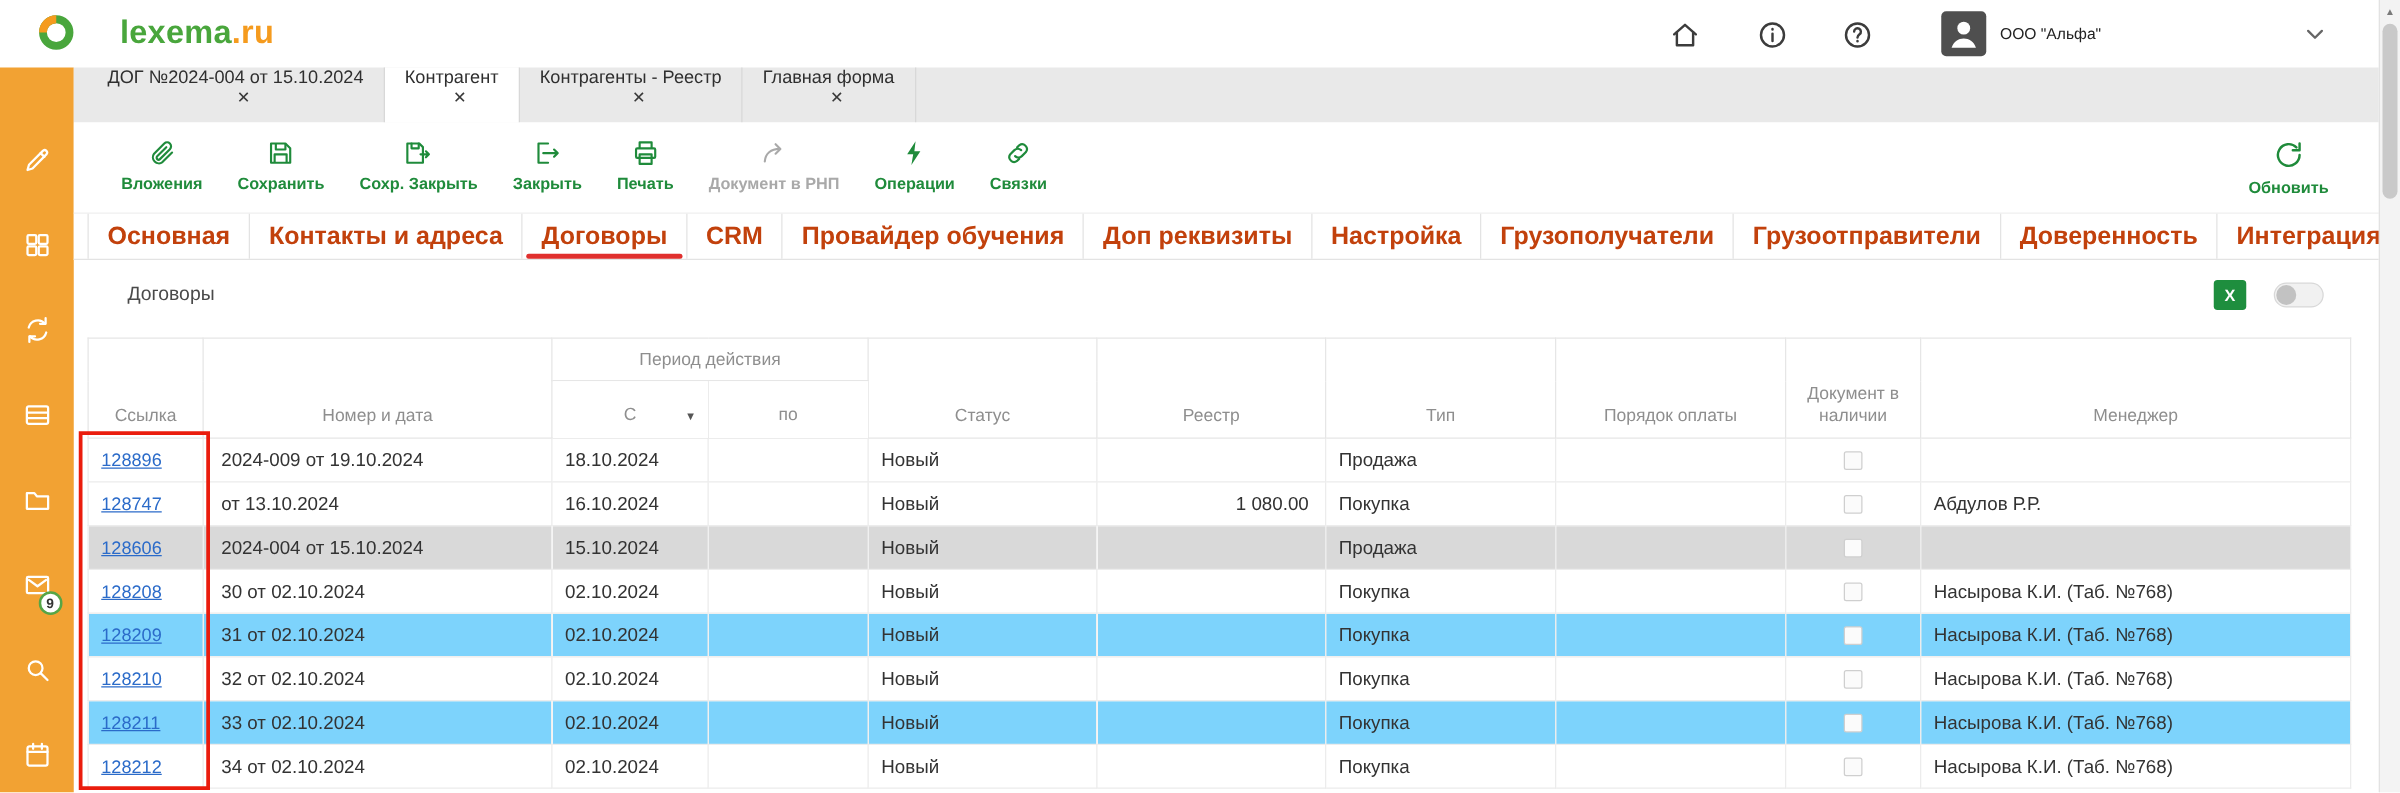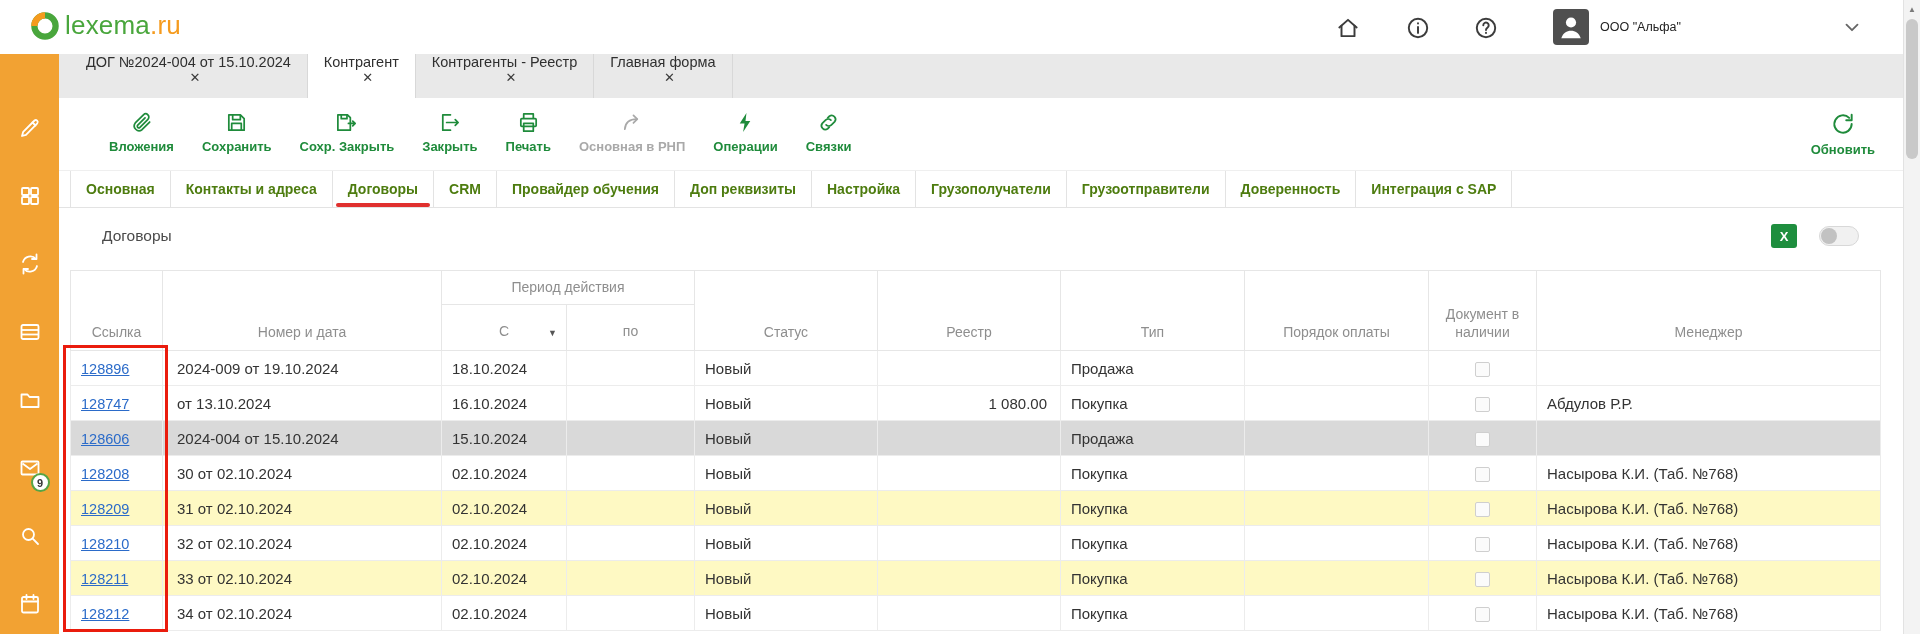--- a/index.html
+++ b/index.html
@@ -7,21 +7,21 @@
   body {
     position: relative;
     font-family: "Liberation Sans", "DejaVu Sans", sans-serif;
     background: #fff; color: #333; overflow: hidden;
   }
   button { font-family: inherit; }
 
   
   .topbar { position: absolute; left: 0; top: 0; width: 1903px; height: 54px; background: #fff; }
   .logo { position: absolute; left: 30px; top: 10px; display: flex; align-items: center; gap: 5px; cursor: pointer; }
-  .logo-text { font-size: 26px; font-weight: 400; letter-spacing: .2px; }
+  .logo-text { font-size: 26px; font-weight: 700; letter-spacing: .2px; margin-left: 31px; }
   .lx-green { color: #49a63c; } .lx-orange { color: #f59b1e; }
   .tb-ic { position: absolute; top: 15px; width: 26px; height: 26px; background: none; border: none; color: #3c3c3c; cursor: pointer; padding: 0; }
   .tb-ic svg { width: 100%; height: 100%; }
   .ic-home { left: 1335px; } .ic-info { left: 1405px; } .ic-help { left: 1473px; }
   .avatar { position: absolute; left: 1553px; top: 9px; width: 36px; height: 36px; background: #4f4f4f; border-radius: 4px; cursor: pointer; }
   .avatar svg { width: 100%; height: 100%; }
   .company { position: absolute; left: 1600px; top: 0; height: 54px; display: flex; align-items: center; font-size: 12.5px; color: #222; cursor: pointer; }
   .acct-chevron { position: absolute; left: 1841px; top: 16px; width: 22px; height: 22px; color: #666; background: none; border: none; cursor: pointer; padding: 0; }
 
   
@@ -35,34 +35,34 @@
 
   
   .tabstrip { position: absolute; left: 59px; top: 54px; width: 1844px; height: 44px; background: #e9e9e9;
     display: flex; align-items: stretch; padding-left: 11px; }
   .tab { display: flex; align-items: center; padding: 0 16px; font-size: 14.5px; color: #2f2f2f;
     border-right: 1px solid #d8d8d8; cursor: pointer; white-space: nowrap; flex-direction: column; }
   .tab.active { background: #fff; }
   .tab-x { margin-left: 13px; font-size: 13px; font-weight: 700; color: #3a3a3a; cursor: pointer; }
 
   
-  .toolbar { position: absolute; left: 71px; top: 98px; width: 1844px; height: 72px; background: #fff;
+  .toolbar { position: absolute; left: 59px; top: 98px; width: 1844px; height: 72px; background: #fff;
     display: flex; align-items: flex-start; padding: 11px 28px 0 28px; gap: 8px; }
   .tbtn { display: flex; flex-direction: column; align-items: center; gap: 5px; background: none; border: none;
     color: #1f8b3b; cursor: pointer; padding: 2px 10px; }
   .tbtn svg { width: 23px; height: 23px; }
   .tlabel { font-size: 13px; font-weight: 700; color: #1f8b3b; white-space: nowrap; }
   .tbtn.disabled, .tbtn.disabled .tlabel { color: #a9a9a9; cursor: default; }
   .tbtn.refresh { position: absolute; right: 30px; top: 11px; }
   .tbtn.refresh svg { width: 26px; height: 26px; }
 
   
   .subtabs { position: absolute; left: 59px; top: 170px; width: 1844px; height: 38px; background: #fff;
     display: flex; align-items: stretch; padding-left: 11px; border-top: 1px solid #efefef; border-bottom: 1px solid #e3e3e3; }
-  .subtab { display: flex; align-items: center; padding: 0 15px; font-size: 14px; font-weight: 700; color: #4d7c0f;
+  .subtab { display: flex; align-items: center; padding: 0 15px; font-size: 20px; font-weight: 700; color: #c2410c;
     border-right: 1px solid #e3e3e3; cursor: pointer; position: relative; white-space: nowrap; }
   .subtab:first-child { border-left: 1px solid #e3e3e3; }
   .subtab.active::after { content: ""; position: absolute; left: 3px; right: 3px; bottom: 0; height: 4px;
     background: #e0302e; border-radius: 2px; }
 
   
   .section-head { position: absolute; left: 59px; top: 208px; width: 1844px; height: 56px; display: flex; align-items: center; }
   .section-title { margin-left: 43px; font-size: 15.5px; color: #4a4a4a; }
   .section-controls { position: absolute; right: 44px; display: flex; align-items: center; gap: 22px; }
   .excel-btn { width: 26px; height: 24px; background: #1e8e3e; color: #fff; font-size: 13px; font-weight: 700;
@@ -78,21 +78,21 @@
   .grid tr.h1 th.g-group { height: 34px; vertical-align: middle; cursor: default; }
   .grid th.g-col { vertical-align: bottom; padding-bottom: 9px; }
   .grid tr.h2 th { height: 46px; vertical-align: bottom; padding-bottom: 10px; position: relative; }
   .sort { position: absolute; right: 9px; bottom: 11px; font-size: 9px; color: #555; cursor: pointer; }
   .grid td { border: 1px solid #ececec; height: 35px; font-size: 15px; color: #333; padding: 0 10px;
     overflow: hidden; white-space: nowrap; text-align: left; background: #fff; }
   .grid td.td-num { padding-left: 14px; margin-left: 16px; }
   .grid td.td-sum { text-align: right; padding-right: 13px; }
   .grid td.td-doc { text-align: center; padding: 0; }
   .grid a { color: #2b6bc9; text-decoration: underline; font-size: 14.5px; cursor: pointer; }
-  .grid tr.alt td { background: #fef9c3; }
+  .grid tr.alt td { background: #7dd3fc; }
   .grid tr.selected td { background: #d9d9d9; }
   .cb { display: inline-block; width: 15px; height: 15px; border: 1px solid #cfcfcf; background: #fbfbfb;
     border-radius: 2px; vertical-align: middle; cursor: pointer; }
 
   
   .annotation { position: absolute; left: 63px; top: 345px; width: 105px; height: 287px;
     border: 3px solid #ea1c0d; z-index: 30; pointer-events: none; }
 
   
   .scrollbar { position: absolute; left: 1903px; top: 0; width: 17px; height: 634px; background: #f3f3f3; border-left: 1px solid #e2e2e2; }
@@ -258,21 +258,21 @@
         <rect x="4" y="8" width="16" height="8" rx="1"></rect>
         <path d="M7 13h10v8H7z"></path>
       </svg>
     <span class="tlabel">Печать</span>
   </button>
   <button class="tbtn disabled">
     <svg viewBox="0 0 24 24" fill="none" stroke="currentColor" stroke-width="1.8" stroke-linecap="round" stroke-linejoin="round">
         <path d="M4 19c.5-6.5 5-10.5 12.5-10.5"></path>
         <path d="M13 4.5l4 4-4 4"></path>
       </svg>
-    <span class="tlabel">Основная в РНП</span>
+    <span class="tlabel">Документ в РНП</span>
   </button>
   <button class="tbtn">
     <svg viewBox="0 0 24 24">
         <path d="M13 2L6 13h5l-1.5 9L17 10.5h-5L13 2z" fill="currentColor"></path>
       </svg>
     <span class="tlabel">Операции</span>
   </button>
   <button class="tbtn">
     <svg viewBox="0 0 24 24" fill="none" stroke="currentColor" stroke-width="1.8" stroke-linecap="round">
         <path d="M9.5 14.5a4 4 0 0 0 5.6 0l3.4-3.4a4 4 0 0 0-5.6-5.6l-1.7 1.7"></path>

